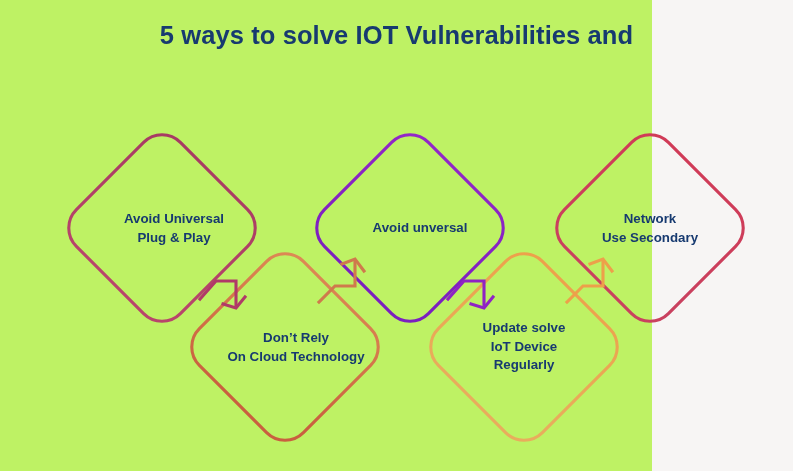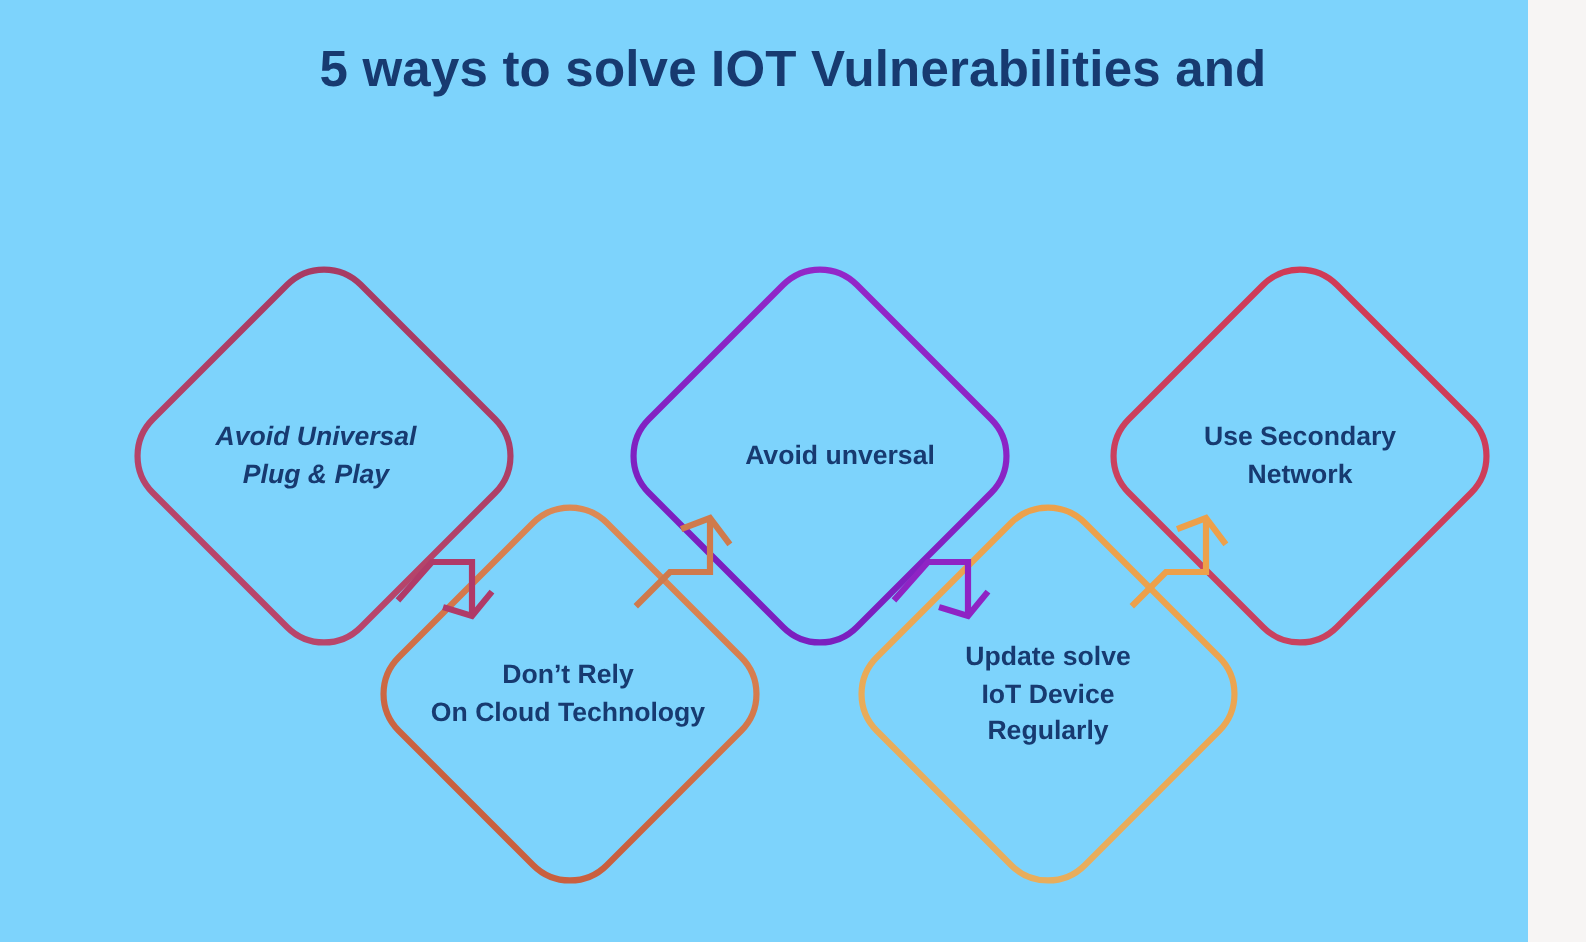--- a/index.html
+++ b/index.html
@@ -8,23 +8,23 @@
   }
   body {
     width: 793px;
     height: 471px;
     background: #f7f5f4;
     font-family: "Liberation Sans", sans-serif;
     overflow: hidden;
   }
   #stage {
     position: relative;
-    width: 764px;
+    width: 652px;
     height: 471px;
-    background: #7dd3fc;
+    background: #bef264;
   }
   #title {
     position: absolute;
     left: 0;
     top: 16px;
     width: 793px;
     text-align: center;
     color: #173a70;
     font-size: 25.5px;
     font-weight: bold;
@@ -107,35 +107,35 @@
           <path d="M 471 304 L 484 308 L 493 297" fill="none"></path>
         </g>
         <g stroke="#eda04a" stroke-width="3.1" fill="none" stroke-linecap="square" stroke-linejoin="miter">
           <path d="M 567 302 L 583 286 L 603 286 L 603 262"></path>
           <path d="M 590 264 L 603 259 L 612 271" fill="none"></path>
         </g>
       </g>
   </svg>
 
   <div id="labels-layer">
-      <div class="node-label" style="left: 158px; top: 228px; font-style: italic;">
+      <div class="node-label" style="left: 174px; top: 228px;">
         <span>Avoid Universal</span>
         <span>Plug &amp; Play</span>
       </div>
-      <div class="node-label" style="left: 284px; top: 347px;">
+      <div class="node-label" style="left: 296px; top: 347px;">
         <span>Don’t Rely</span>
         <span>On Cloud Technology</span>
       </div>
       <div class="node-label" style="left: 420px; top: 228px;">
         <span>Avoid unversal</span>
       </div>
       <div class="node-label" style="left: 524px; top: 347px;">
         <span>Update solve</span>
         <span>IoT Device</span>
         <span>Regularly</span>
       </div>
       <div class="node-label" style="left: 650px; top: 228px;">
+        <span>Network</span>
         <span>Use Secondary</span>
-        <span>Network</span>
       </div>
     </div>
 
 </div>
 
 </body></html>

